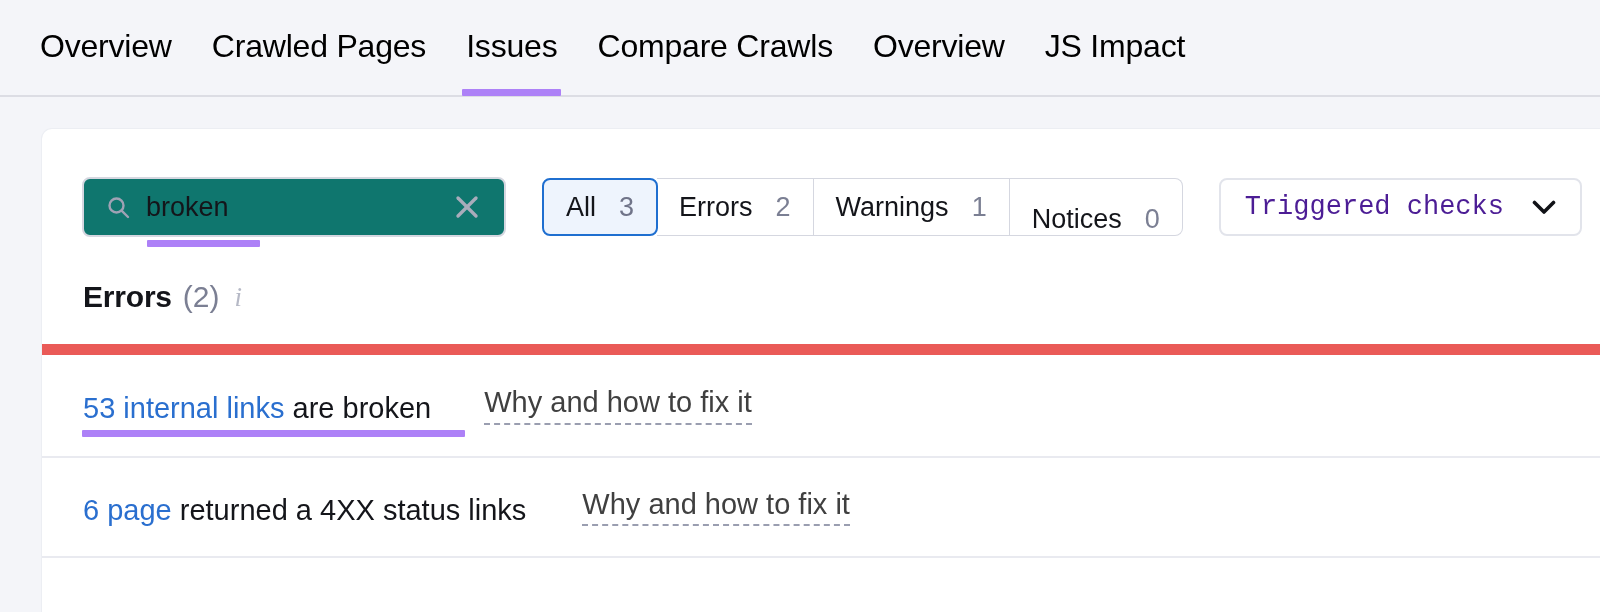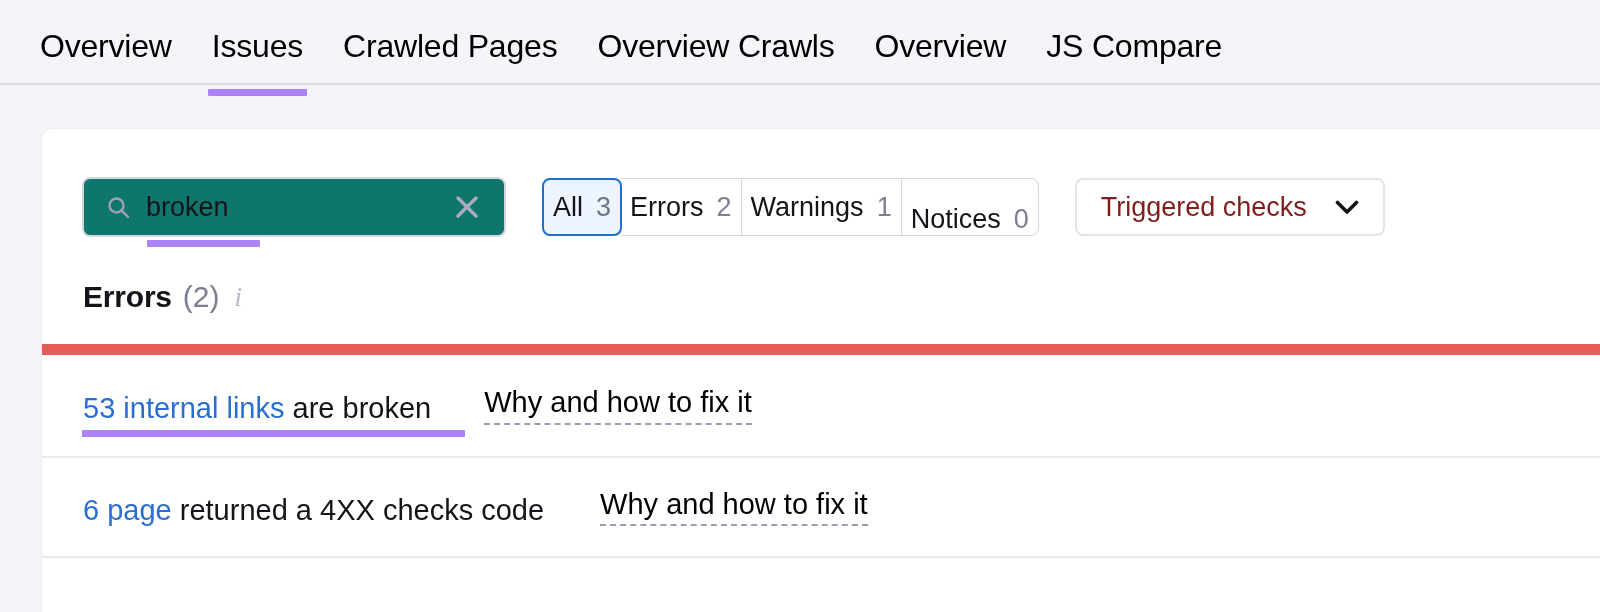--- a/index.html
+++ b/index.html
@@ -11,21 +11,21 @@
     height: 612px;
     background: #f4f5f9;
     font-family: "Liberation Sans", sans-serif;
     -webkit-font-smoothing: antialiased;
     overflow: hidden;
   }
 
   
   .navbar {
     position: relative;
-    height: 85px;
+    height: 97px;
     background: #f4f5f9;
     border-bottom: 2px solid #dcdde4;
     box-sizing: border-box;
     display: flex;
     align-items: flex-start;
     padding-left: 40px;
     padding-top: 30px;
     text-align: center;
   }
   .nav-tab {
@@ -126,22 +126,22 @@
   .segmented {
     display: flex;
     margin-left: 36px;
     height: 58px;
     border-radius: 8px;
     flex: none;
   }
   .seg {
     display: flex;
     align-items: center;
-    gap: 13px;
-    padding: 0 9px;
+    gap: 23px;
+    padding: 0 22px;
     background: #ffffff;
     border: 1px solid #d5d7e0;
     border-left-width: 0;
     font-size: 27px;
     color: #14151a;
     cursor: pointer;
     white-space: nowrap;
   }
   .seg:first-child {
     border-left-width: 1px;
@@ -174,22 +174,23 @@
     align-items: center;
     gap: 28px;
     padding: 0 24px 0 24px;
     min-width: 300px;
     cursor: pointer;
     background: #fff;
     flex: none;
   }
   .dropdown-label {
     font-size: 27px;
-    color: #7f1d1d;
-    white-space: nowrap;
+    color: #4c1d95;
+    white-space: nowrap;
+    font-family: Liberation Mono, monospace;
   }
   .chevron { width: 24px; height: 15px; display: block; flex: none; }
 
   
   .section-head {
     display: flex;
     align-items: center;
     gap: 11px;
     padding: 40px 0 0 41px;
     height: 40px;
@@ -236,21 +237,21 @@
     color: #14151a;
     white-space: nowrap;
     margin-top: 6px;
   }
   .issue-link {
     color: #2a6fcf;
     cursor: pointer;
   }
   .fix-link {
     font-size: 29px;
-    color: #000000;
+    color: #404040;
     border-bottom: 2px dashed #9a9eb0;
     padding-bottom: 3px;
     cursor: pointer;
     white-space: nowrap;
     line-height: 1.15;
   }
   .gap-1 { width: 53px; flex: none; }
   .gap-2 { width: 56px; flex: none; }
 
   .row-annot {
@@ -262,25 +263,25 @@
     background: #ad81f7;
     border-radius: 1px;
   }
   .issue-row.tall { height: 103px; }
 </style>
 </head>
 <body>
 
 <div class="navbar">
   <div class="nav-tab">Overview</div>
+  <div class="nav-tab">Crawled Pages</div>
   <div class="nav-tab active">Issues</div>
-  <div class="nav-tab">Crawled Pages</div>
-  <div class="nav-tab">Overview Crawls</div>
+  <div class="nav-tab">Compare Crawls</div>
   <div class="nav-tab">Overview</div>
-  <div class="nav-tab">JS Compare</div>
+  <div class="nav-tab">JS Impact</div>
 </div>
 
 <div class="card">
 
   <div class="filter-row">
 
     <div class="search-wrap">
       <svg class="search-icon" viewBox="0 0 24 24" fill="none">
         <circle cx="10.5" cy="10.5" r="7" stroke="#9fa2b4" stroke-width="2.4"></circle>
         <line x1="15.6" y1="15.6" x2="22" y2="22" stroke="#9fa2b4" stroke-width="2.4" stroke-linecap="round"></line>
@@ -329,19 +330,19 @@
   <div class="severity-bar"></div>
 
   <div class="issue-row tall">
     <span class="issue-text"><span class="issue-link">53 internal links</span><span> are broken</span></span>
     <span class="gap-1"></span>
     <span class="fix-link">Why and how to fix it</span>
     <div class="row-annot"></div>
   </div>
 
   <div class="issue-row">
-    <span class="issue-text"><span class="issue-link">6 page</span><span> returned a 4XX checks code</span></span>
+    <span class="issue-text"><span class="issue-link">6 page</span><span> returned a 4XX status links</span></span>
     <span class="gap-2"></span>
     <span class="fix-link">Why and how to fix it</span>
   </div>
 
   <div class="issue-row"></div>
 </div>
 
 </body></html>

